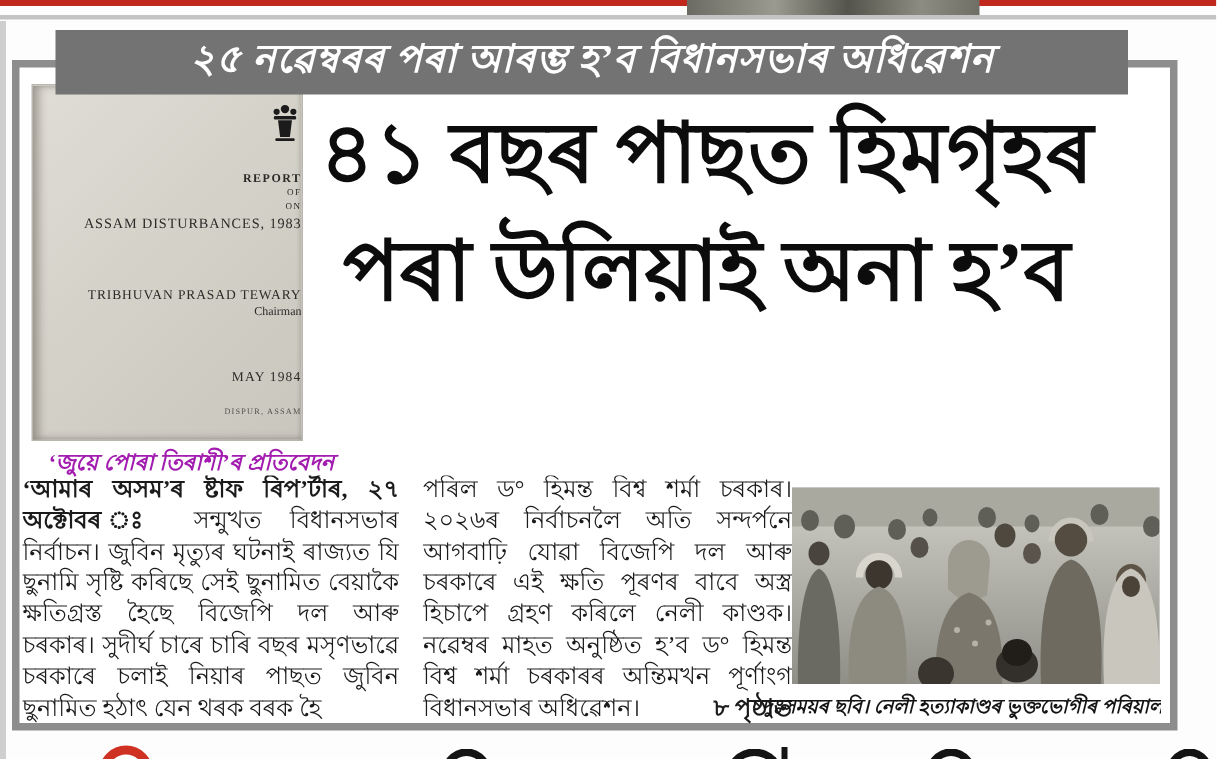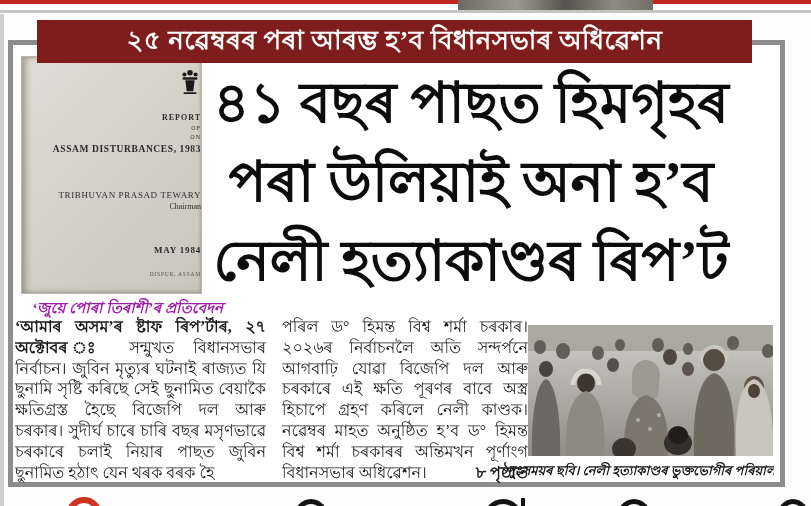--- a/index.html
+++ b/index.html
@@ -11,38 +11,38 @@
   .top-photo-frag{position:absolute;left:458px;top:0;width:195px;height:11px;
                   background:linear-gradient(90deg,#6b6b63,#9a9a90 30%,#55544c 55%,#8c8c82 80%,#6f6f66);}
   .top-grayline{position:absolute;left:0;top:10px;width:811px;height:3px;background:#c4c4c4;}
   .left-edge{position:absolute;left:0;top:14px;width:4px;height:492px;background:#cfcfcf;}
 
   
   .main-box{position:absolute;left:8px;top:40px;width:767px;height:437px;
             border:5px solid #8d8d8d;background:#ffffff;}
 
   
-  .banner{position:absolute;left:37px;top:20px;width:715px;height:43px;background:#7f1d1d;
-          display:flex;align-items:center;justify-content:center;z-index:5;overflow:hidden;}
+  .banner{position:absolute;left:37px;top:20px;width:715px;height:43px;background:#737373;
+          display:flex;align-items:flex-end;justify-content:center;z-index:5;overflow:hidden;font-style:italic;}
   .banner span{color:#ffffff;font-weight:bold;font-size:26px;white-space:nowrap;letter-spacing:.5px;}
 
   
   .report-cover{position:absolute;left:22px;top:57px;width:179px;height:236px;z-index:2;
                 background:linear-gradient(135deg,#e0ddd6 0%,#d6d3cb 40%,#c9c6be 100%);
                 box-shadow:inset 4px 0 6px rgba(90,85,75,.45), inset -1px 0 3px rgba(90,85,75,.25), 0 0 0 1px #b9b6ae;
                 text-align:right;color:#2b2b28;overflow:hidden;}
   .rc-emblem{margin-top:12px;height:26px;}
   .rc-t1{font-size:8px;font-weight:bold;letter-spacing:1px;margin-top:14px;}
   .rc-t2{font-size:6px;letter-spacing:1px;margin-top:3px;}
   .rc-t3{font-size:9.5px;font-weight:bold;letter-spacing:.6px;margin-top:4px;}
   .rc-t4{font-size:6px;letter-spacing:1px;margin-top:3px;}
-  .rc-t5{font-size:9.5px;font-weight:bold;letter-spacing:.6px;margin-top:4px;}
+  .rc-t5{font-size:9.5px;font-weight:normal;letter-spacing:.6px;margin-top:4px;}
   .rc-name{font-size:9px;letter-spacing:.6px;margin-top:36px;}
   .rc-chair{font-size:8px;margin-top:2px;}
-  .rc-date{font-size:9px;font-weight:bold;letter-spacing:.8px;margin-top:34px;margin-left:46px;}
+  .rc-date{font-size:9px;font-weight:normal;letter-spacing:.8px;margin-top:34px;margin-left:46px;}
   .rc-imprint{font-size:5.5px;letter-spacing:.8px;margin-top:16px;color:#55524c;}
 
   .report-caption{position:absolute;left:13px;top:296px;width:210px;z-index:2;
                   font-size:15px;font-weight:bold;font-style:italic;color:#a21caf;white-space:nowrap;overflow:hidden;padding-left:19px;}
 
   
   .headline{position:absolute;left:188px;top:64px;width:566px;height:244px;z-index:2;
             text-align:center;color:#0c0c0c;overflow:hidden;}
   .headline div{font-size:56px;font-weight:bold;line-height:79px;white-space:nowrap;}
 
@@ -108,21 +108,20 @@
     <div class="rc-chair">Chairman</div>
     <div class="rc-date">MAY 1984</div>
     <div class="rc-imprint">DISPUR, ASSAM</div>
   </div>
 
   <div class="report-caption">‘জুয়ে পোৰা তিৰাশী’ৰ প্ৰতিবেদন</div>
 
   <div class="headline">
     <div>৪১ বছৰ পাছত হিমগৃহৰ</div>
     <div>পৰা উলিয়াই অনা হ’ব</div>
-    <div>নেলী হত্যাকাণ্ডৰ ৰিপ’ট</div>
   </div>
 
   <div class="bodycol col1">
     <p><span class="dateline">‘আমাৰ অসম’ৰ ষ্টাফ ৰিপ’ৰ্টাৰ, ২৭ অক্টোবৰ ঃ</span>
        <span>সন্মুখত বিধানসভাৰ নিৰ্বাচন। জুবিন মৃত্যুৰ ঘটনাই ৰাজ্যত যি ছুনামি সৃষ্টি কৰিছে সেই ছুনামিত বেয়াকৈ ক্ষতিগ্ৰস্ত হৈছে বিজেপি দল আৰু চৰকাৰ। সুদীৰ্ঘ চাৰে চাৰি বছৰ মসৃণভাৱে চৰকাৰে চলাই নিয়াৰ পাছত জুবিন ছুনামিত হঠাৎ যেন থৰক বৰক হৈ</span></p>
   </div>
 
   <div class="bodycol col2">
     <p><span>পৰিল ড° হিমন্ত বিশ্ব শৰ্মা চৰকাৰ। ২০২৬ৰ নিৰ্বাচনলৈ অতি সন্দৰ্পনে আগবাঢ়ি যোৱা বিজেপি দল আৰু চৰকাৰে এই ক্ষতি পূৰণৰ বাবে অস্ত্ৰ হিচাপে গ্ৰহণ কৰিলে নেলী কাণ্ডক। নৱেম্বৰ মাহত অনুষ্ঠিত হ’ব ড° হিমন্ত বিশ্ব শৰ্মা চৰকাৰৰ অন্তিমখন পূৰ্ণাংগ বিধানসভাৰ অধিৱেশন।</span>
        <span class="jump">৮ পৃষ্ঠাত</span></p>

